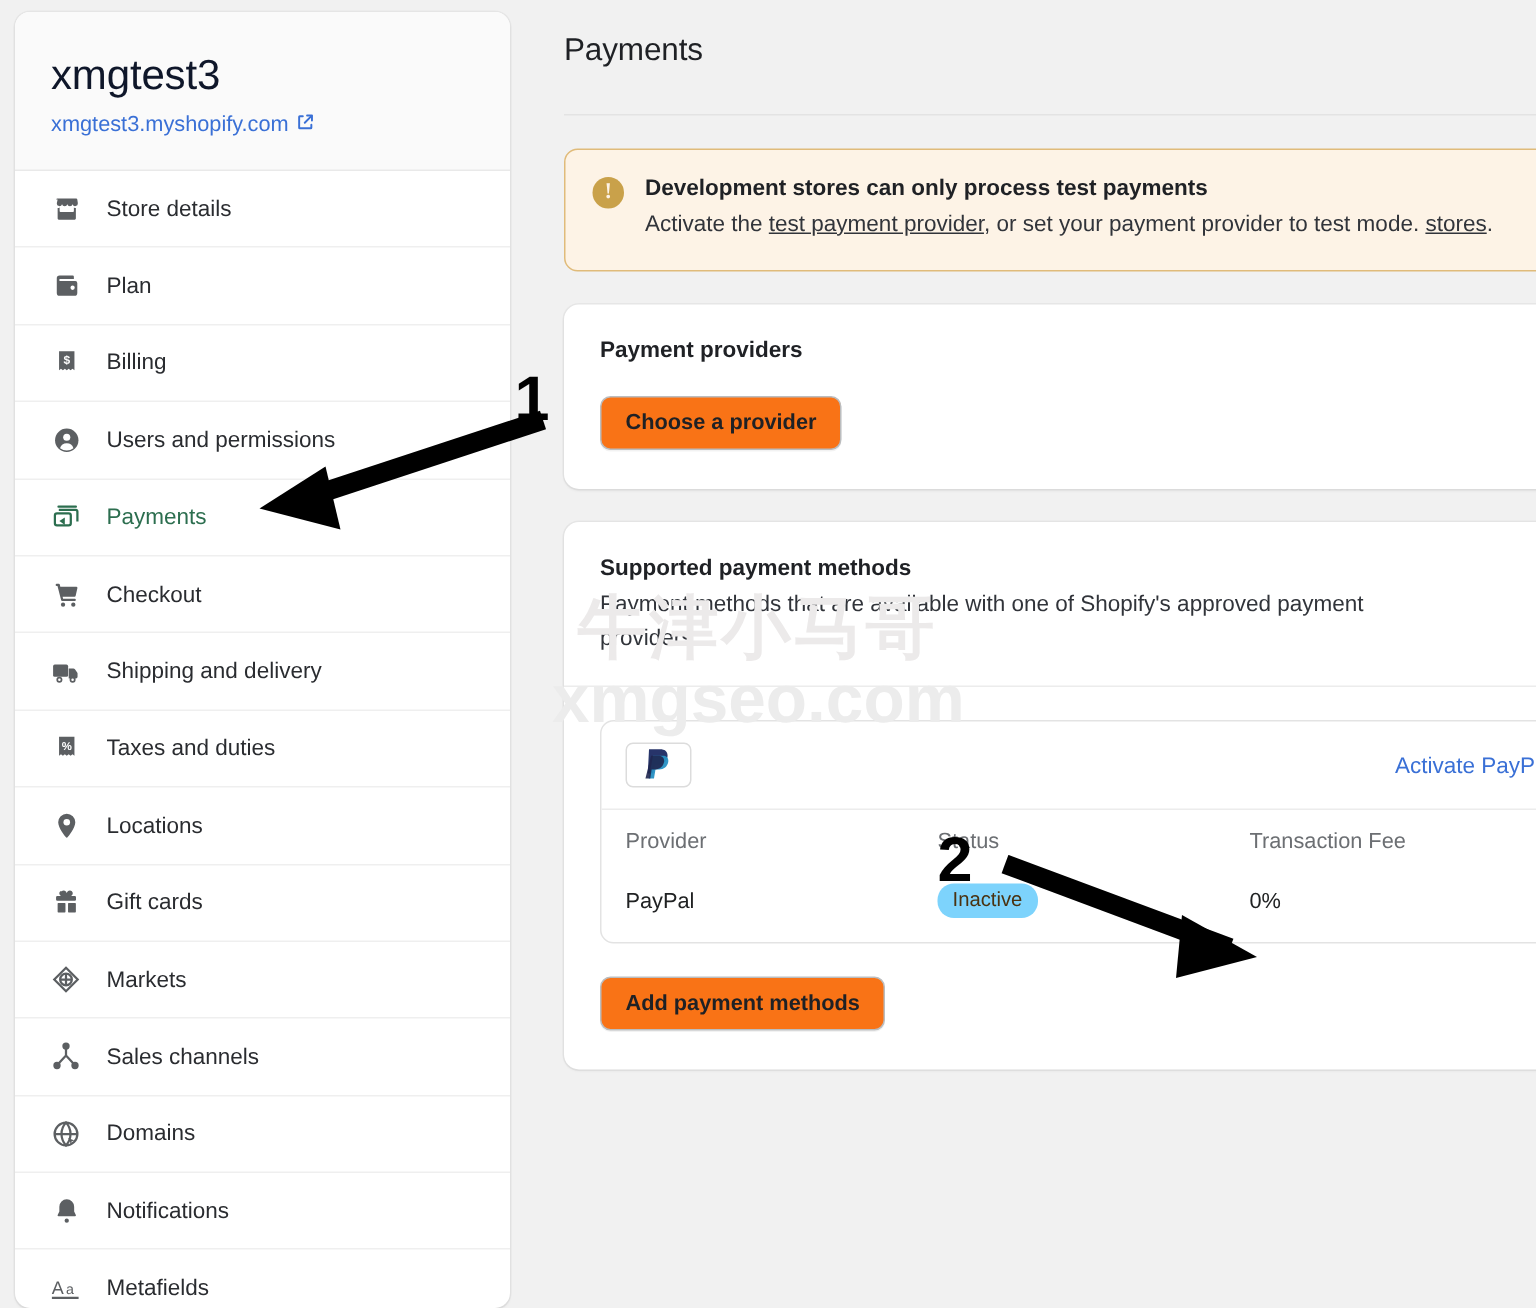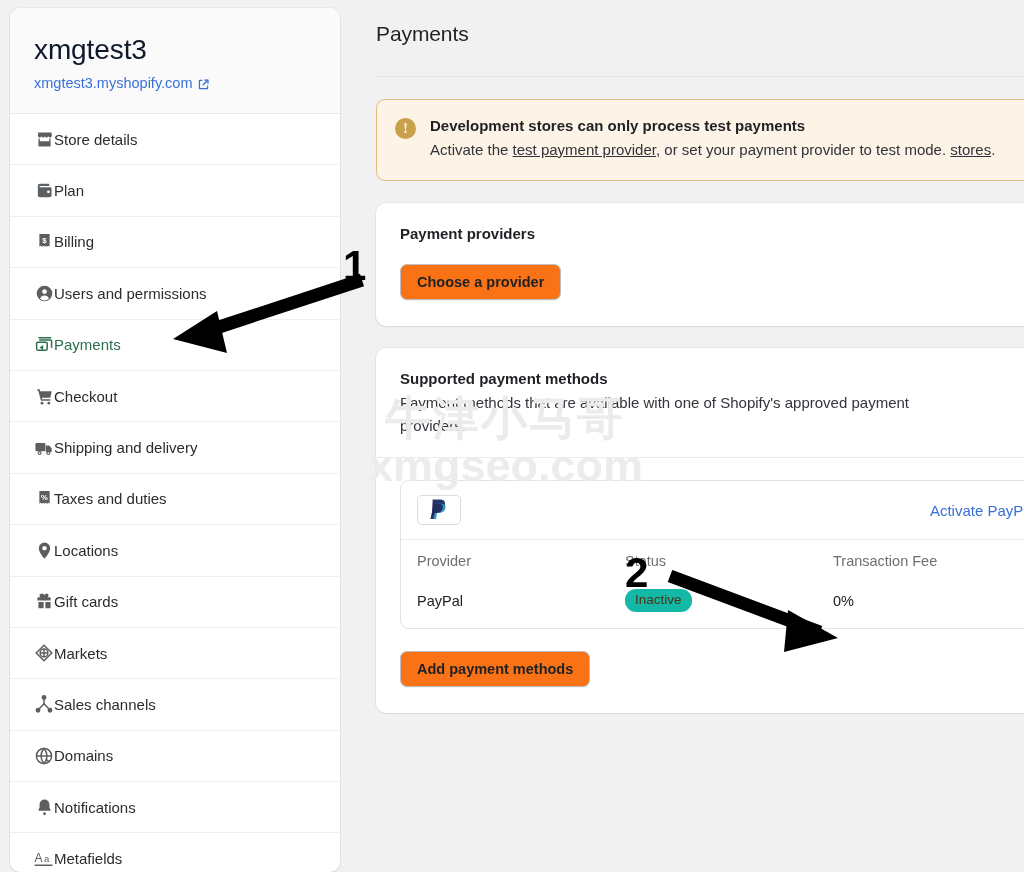--- a/index.html
+++ b/index.html
@@ -43,32 +43,33 @@
     font-size: 28px;
     font-weight: 400;
     color: #0f172a;
     letter-spacing: -0.1px;
     margin-bottom: 9px;
   }
   .store-url {
     font-size: 14.5px;
     color: #3a70d6;
     display: flex;
-    align-items: flex-end;
+    align-items: flex-start;
     gap: 5px;
     cursor: pointer;
   }
   .ext-icon { display: inline-flex; align-items: center; }
 
   .nav-list { display: block; }
 
   .nav-item {
     position: relative;
     display: flex;
     align-items: center;
+    gap: 17px;
     padding: 0 24px;
     height: 51.4px;
     border-bottom: 1px solid #efefef;
     cursor: pointer;
     font-size: 15px;
     color: #2a2c30;
   }
   .nav-item .nav-icon {
     width: 20px; height: 20px;
     display: flex; align-items: center; justify-content: center;
@@ -215,21 +216,21 @@
     border-top: 1px solid #ececec;
     display: grid;
     grid-template-columns: 208px 208px 1fr;
     padding: 13px 16px 16px 16px;
     row-gap: 8px;
   }
   .mt-head { font-size: 14.5px; color: #6c6f73; }
   .mt-cell { font-size: 14.5px; color: #202223; display: flex; align-items: center; margin-top: 12px; }
   .badge {
     display: inline-block;
-    background: #14b8a6;
+    background: #7dd3fc;
     color: #4a3210;
     border-radius: 11px;
     padding: 3px 10px 4px 10px;
     font-size: 13.5px;
     line-height: 1.2;
   }
 
   .addmethods-wrap { padding: 0 24px 26px 24px; }
 
   

